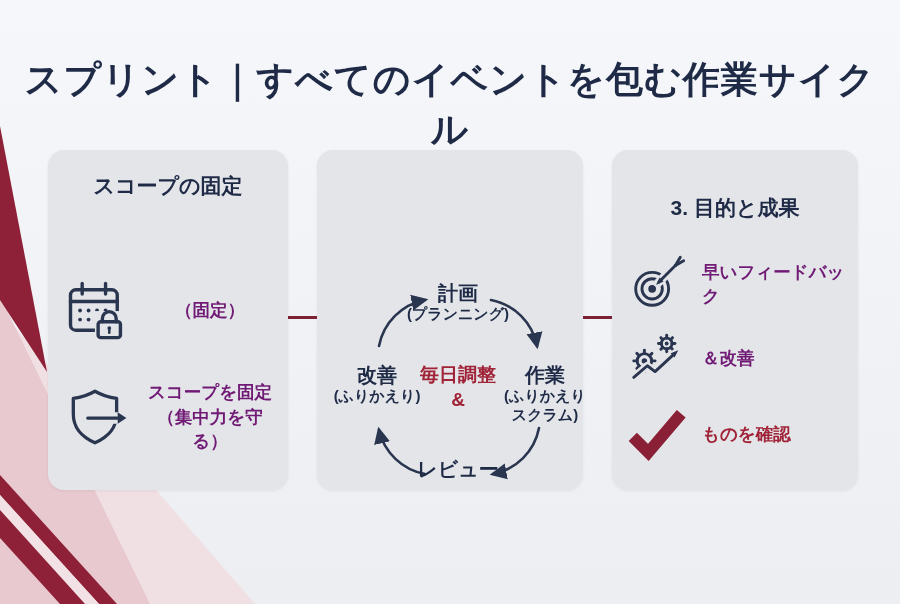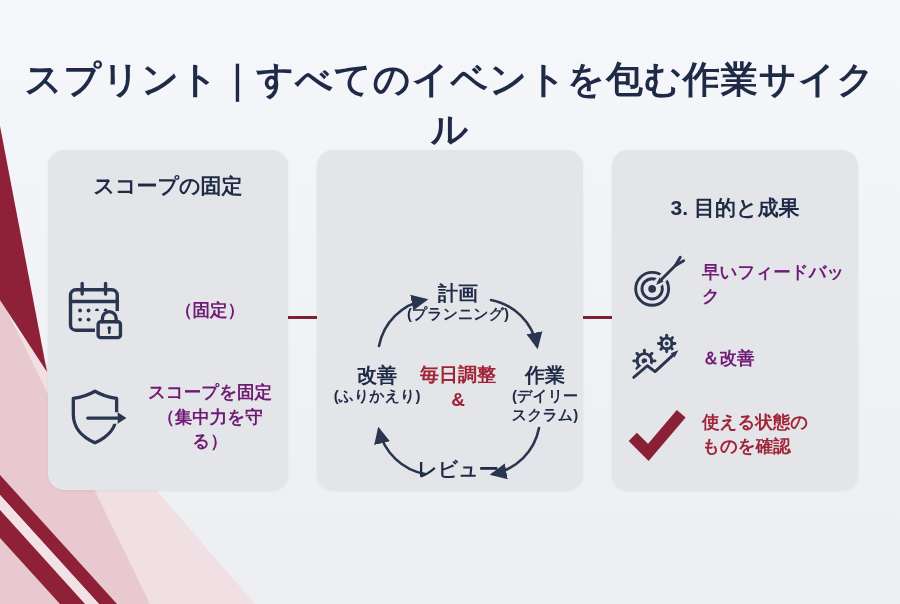--- a/index.html
+++ b/index.html
@@ -128,21 +128,21 @@
           <path d="M 206 146 A 58 58 0 0 1 160 192" marker-end="url(#ah)"></path>
           <path d="M 92 192 A 58 58 0 0 1 46 148" marker-end="url(#ah)"></path>
         </g>
       </svg>
       <div class="node n-top">
         <b>計画</b>
         <i>(プランニング)</i>
       </div>
       <div class="node n-right">
         <b>作業</b>
-        <i>(デイリー</i>
+        <i>(ふりかえり</i>
         <i>スクラム)</i>
       </div>
       <div class="node n-bottom">
         <b>レビュー</b>
       </div>
       <div class="node n-left">
         <b>改善</b>
         <i>(ふりかえり)</i>
       </div>
       <div class="center-note">
@@ -207,19 +207,18 @@
         <span>＆改善</span>
       </div>
     </div>
     <div class="row r3">
       <span class="icn">
         <svg width="62" height="62" viewBox="0 0 64 64" fill="none">
           <path d="M7 35 L23 51 L57 11" stroke="#8A2036" stroke-width="12" stroke-linecap="butt" stroke-linejoin="miter"></path>
         </svg>
       </span>
       <div class="txt accent">
-        <span>使える状態の</span>
         <span>ものを確認</span>
       </div>
     </div>
   </section>
 
 </div>
 
 </body></html>

